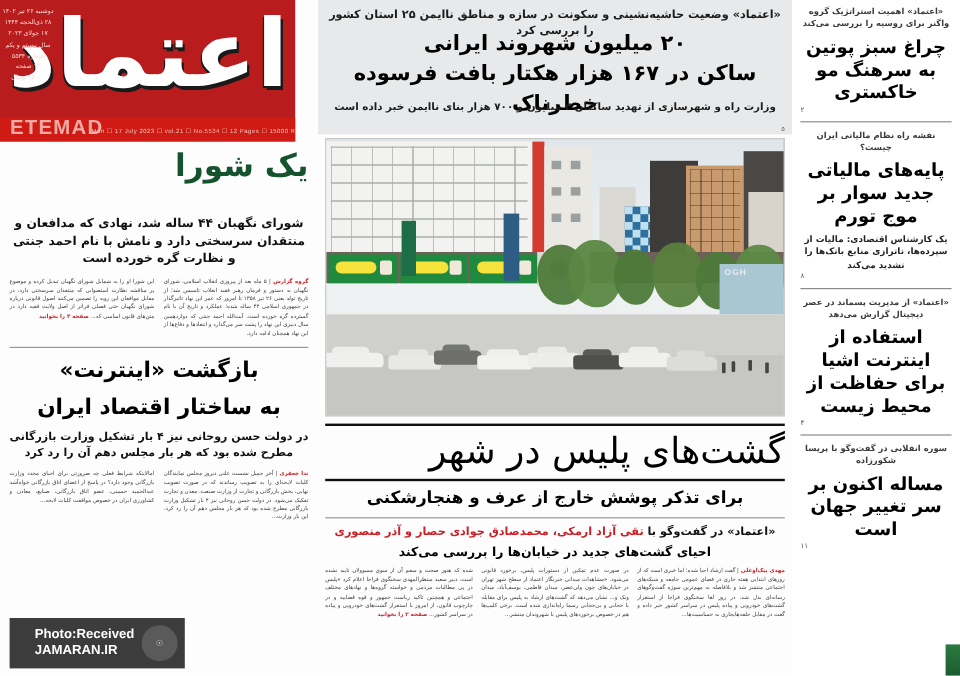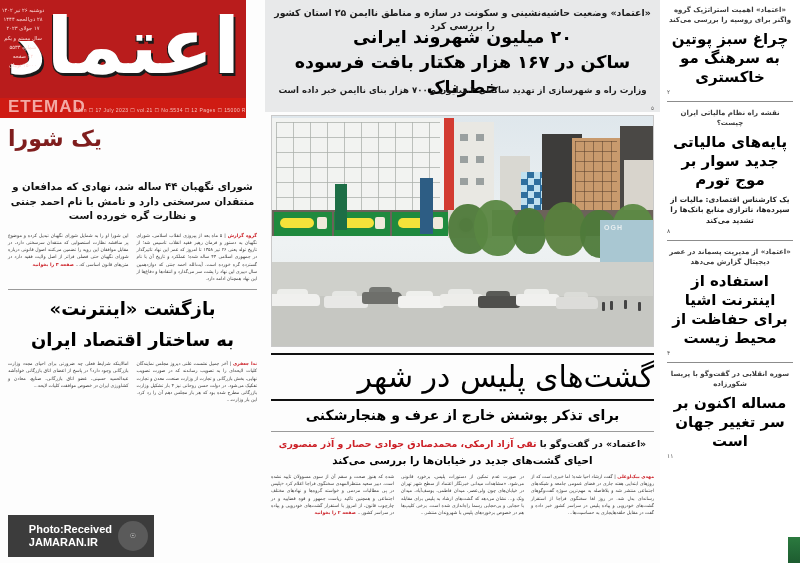--- a/index.html
+++ b/index.html
@@ -97,22 +97,22 @@
   }
   .side-pg{font-size:6px;color:#555;text-align:left;margin-top:1px;}
   .side-sep{height:1px;background:#8c8c8c;margin:6px 0 6px 0;}
 
   
   .leftcol{
     position:absolute;left:0;top:118px;width:265px;height:445px;
     box-sizing:border-box;padding:4px 8px 0 8px;
   }
   .lc-h1{
-    font-size:22px;line-height:34px;font-weight:700;color:#7f1d1d;
-    text-align:left;letter-spacing:-.5px;
+    font-size:26px;line-height:34px;font-weight:700;color:#14532d;
+    text-align:right;letter-spacing:-.5px;
   }
   .lc-h1 .l2{display:block;}
   .lc-lead{
     font-size:10.2px;line-height:14.6px;font-weight:700;color:#111;
     text-align:center;margin-top:24px;
   }
   .lc-cols{
     display:flex;gap:8px;margin-top:8px;direction:rtl;
   }
   .lc-col{flex:1;}
@@ -310,20 +310,21 @@
       </div>
       <div class="lc-col">
         <div class="fake-par"><span>این شورا او را به شمایل شورای نگهبان تبدیل کرده و موضوع پر مناقشه نظارت استصوابی که منتقدان سرسختی دارد، در مقابل موافقان این رویه را تضمین می‌کنند اصول قانونی درباره شورای نگهبان حتی فصلی فراتر از اصل ولایت فقیه دارد در متن‌های قانون اساسی که...</span> <span class="more-red">صفحه ۳ را بخوانید</span></div>
       </div>
     </div>
 
     <div class="lc-sep"></div>
 
     <div class="lc-h2">بازگشت «اینترنت»</div>
     <div class="lc-h2">به ساختار اقتصاد ایران</div>
+    <div class="lc-sub">در دولت حسن روحانی نیز ۴ بار تشکیل وزارت بازرگانی مطرح شده بود که هر بار مجلس دهم آن را رد کرد</div>
 
     <div class="lc-cols">
       <div class="lc-col">
         <div class="fake-par"><span class="byline-red">ندا جعفری</span> <span>| آخر جمیل نشست علنی دیروز مجلس نمایندگان کلیات لایحه‌ای را به تصویب رساندند که در صورت تصویب نهایی، بخش بازرگانی و تجارت از وزارت صنعت، معدن و تجارت تفکیک می‌شود. در دولت حسن روحانی نیز ۴ بار تشکیل وزارت بازرگانی مطرح شده بود که هر بار مجلس دهم آن را رد کرد. این بار وزارت...</span></div>
       </div>
       <div class="lc-col">
         <div class="fake-par">امالاینکه شرایط فعلی چه ضرورتی برای احیای مجدد وزارت بازرگانی وجود دارد؟ در پاسخ از اعضای اتاق بازرگانی خواه‌آشد عبدالحمید حسینی، عضو اتاق بازرگانی، صنایع، معادن و کشاورزی ایران در خصوص موافقت کلیات لایحه...</div>
       </div>
     </div>
   </div>

